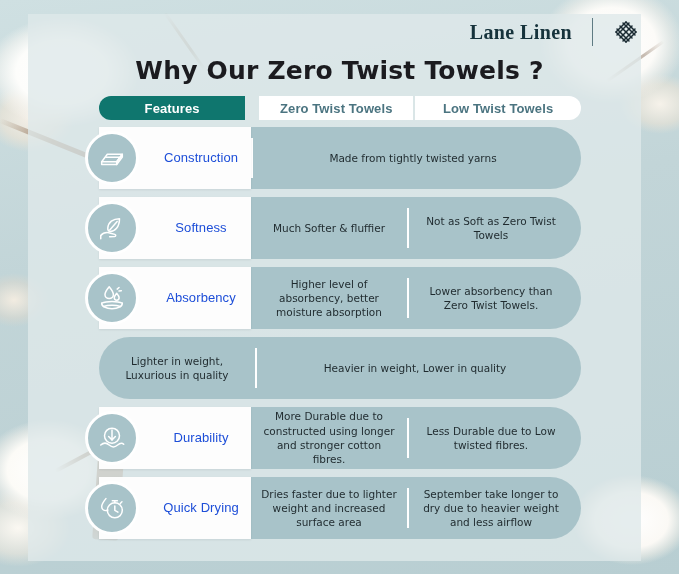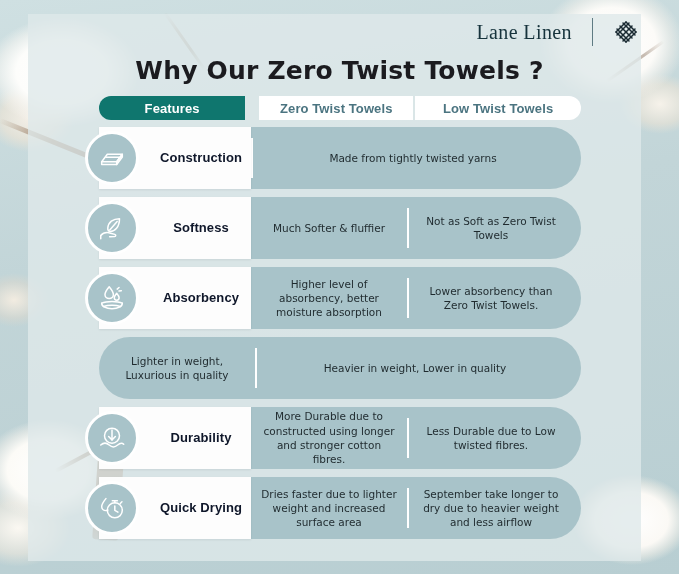--- a/index.html
+++ b/index.html
@@ -67,20 +67,21 @@
 
   
   .brand {
     position: absolute;
     right: 40px;
     top: 18px;
     display: flex;
     align-items: center;
     gap: 20px;
     z-index: 6;
+    font-weight: bold;
   }
   .brand-name {
     font-family: "Liberation Serif", serif;
     font-size: 20px;
     letter-spacing: .4px;
     color: #16333c;
     white-space: nowrap;
   }
   .brand-rule {
     width: 1px;
@@ -182,22 +183,22 @@
     display: flex;
     align-items: center;
     justify-content: center;
   }
   .icon-badge svg { width: 30px; height: 30px; display: block; }
   .feature-label {
     margin-left: 52px;
     width: 100px;
     text-align: center;
     font-size: 13px;
-    font-weight: 700;
-    color: #0f172a;
+    font-weight: 400;
+    color: #1d4ed8;
     letter-spacing: .1px;
     line-height: 1.15;
   }
 
   .cmp-cell {
     flex: 1 1 0;
     display: flex;
     align-items: center;
     justify-content: center;
     text-align: center;

